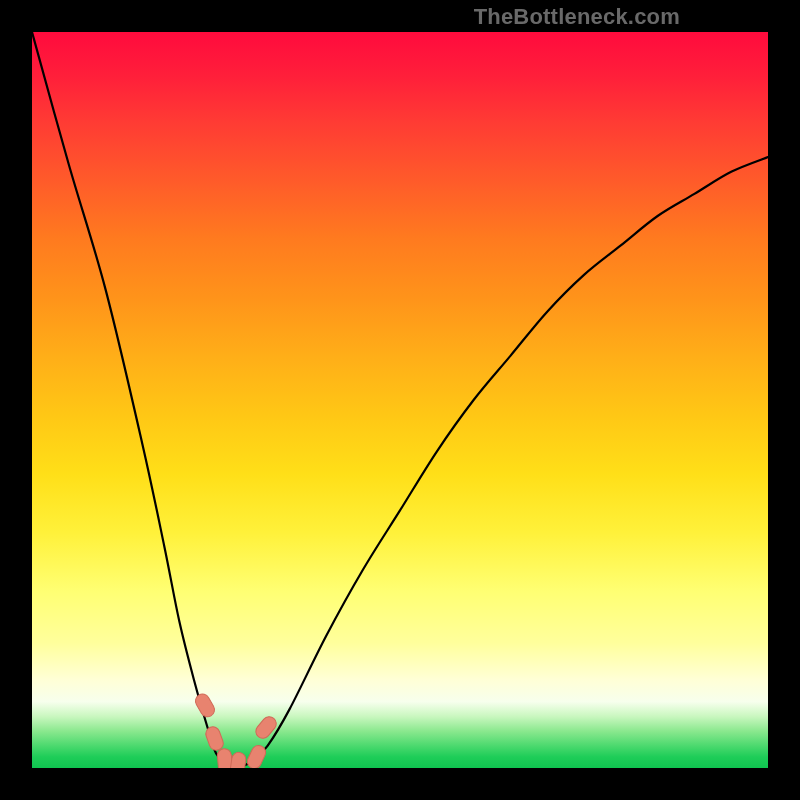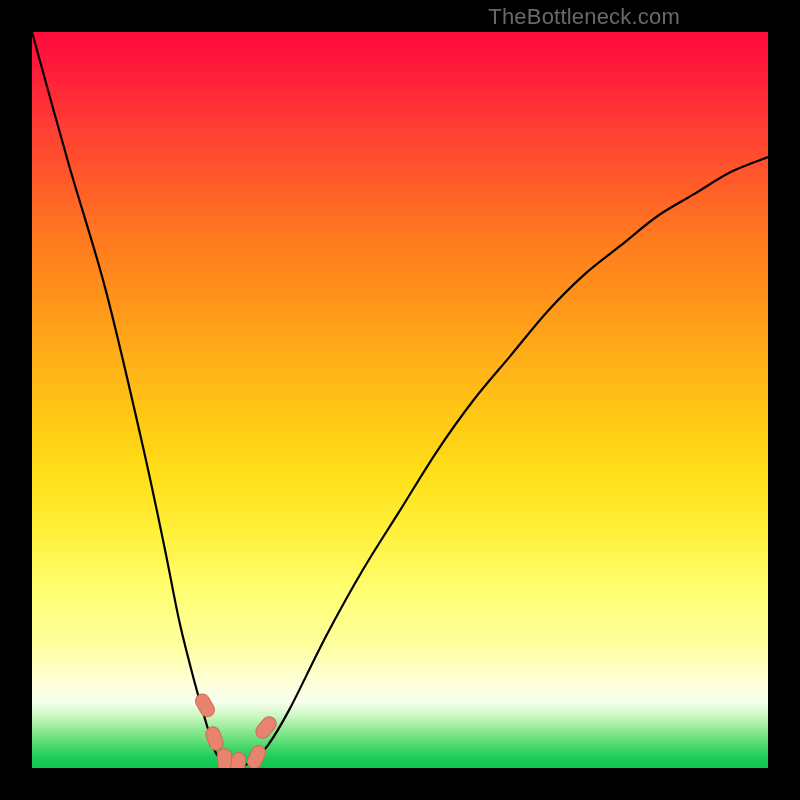--- a/index.html
+++ b/index.html
@@ -10,20 +10,21 @@
     background: #000;
     overflow: hidden;
   }
   .frame {
     position: absolute;
     left: 0;
     top: 0;
     width: 690px;
     height: 800px;
     background: #000;
+    font-weight: bold;
   }
   .plot-area {
     position: absolute;
     left: 32px;
     top: 32px;
     width: 736px;
     height: 736px;
     overflow: hidden;
   }
   .gradient {

